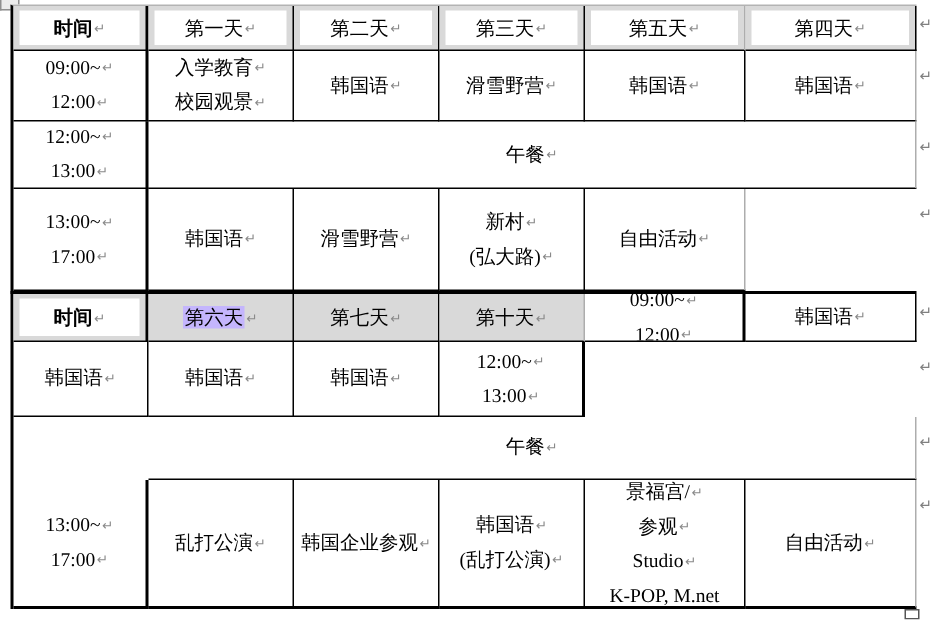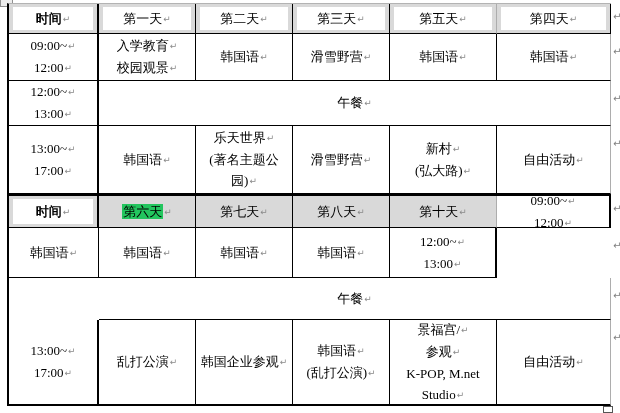--- a/index.html
+++ b/index.html
@@ -24,21 +24,21 @@
   }
   .timecol{border-right-width:2px;}
   .lastcol{border-right:1px solid #adadad;}
   .lastrow2{border-bottom-width:2px;}
   .hdr{background:var(--shade);}
   .hbox{
     background:#ffffff;align-self:stretch;flex:1;margin:3px 4px;
     display:flex;align-items:center;justify-content:center;
   }
   .b{font-weight:bold;}
-  .hl{background:#22c55e;padding:0 1px;}
+  .hl{background:#c4b5fd;padding:0 1px;}
   .ln{line-height:21px;padding:0 2px;}
   .rm{
     font-family:"DejaVu Sans",sans-serif;
     font-size:9px;color:var(--mark);margin-left:1px;vertical-align:1px;
   }
   .rowmark{
     position:absolute;left:613px;
     font-family:"DejaVu Sans",sans-serif;
     font-size:10px;color:#808080;line-height:10px;
   }
@@ -115,24 +115,20 @@
         <div class="ln"><span>午餐</span><span class="rm">↵</span></div>
       </div>
       <div class="c timecol">
         <div class="ln"><span>13:00~</span><span class="rm">↵</span></div>
         <div class="ln"><span>17:00</span><span class="rm">↵</span></div>
       </div>
       <div class="c">
         <div class="ln"><span>韩国语</span><span class="rm">↵</span></div>
       </div>
       <div class="c">
-        <div class="ln"><span>乐天世界</span><span class="rm">↵</span></div>
-        <div class="ln"><span>(著名主题公园)</span><span class="rm">↵</span></div>
-      </div>
-      <div class="c">
         <div class="ln"><span>滑雪野营</span><span class="rm">↵</span></div>
       </div>
       <div class="c">
         <div class="ln"><span>新村</span><span class="rm">↵</span></div>
         <div class="ln"><span>(弘大路)</span><span class="rm">↵</span></div>
       </div>
       <div class="c lastcol">
         <div class="ln"><span>自由活动</span><span class="rm">↵</span></div>
       </div>
     </div>
@@ -141,23 +137,20 @@
         <div class="hbox">
           <span><span class="b">时间</span><span class="rm">↵</span></span>
         </div>
       </div>
       <div class="c hdr">
         <span><span class="hl">第六天</span><span class="rm">↵</span></span>
       </div>
       <div class="c hdr">
         <span><span>第七天</span><span class="rm">↵</span></span>
       </div>
-      <div class="c hdr">
-        <span><span>第八天</span><span class="rm">↵</span></span>
-      </div>
       <div class="c hdr lastcol">
         <span><span>第十天</span><span class="rm">↵</span></span>
       </div>
       <div class="c timecol">
         <div class="ln"><span>09:00~</span><span class="rm">↵</span></div>
         <div class="ln"><span>12:00</span><span class="rm">↵</span></div>
       </div>
       <div class="c">
         <div class="ln"><span>韩国语</span><span class="rm">↵</span></div>
       </div>
@@ -187,22 +180,22 @@
       <div class="c lastrow2">
         <div class="ln"><span>韩国企业参观</span><span class="rm">↵</span></div>
       </div>
       <div class="c lastrow2">
         <div class="ln"><span>韩国语</span><span class="rm">↵</span></div>
         <div class="ln"><span>(乱打公演)</span><span class="rm">↵</span></div>
       </div>
       <div class="c lastrow2">
         <div class="ln"><span>景福宫/</span><span class="rm">↵</span></div>
         <div class="ln"><span>参观</span><span class="rm">↵</span></div>
+        <div class="ln"><span>Studio</span><span class="rm">↵</span></div>
         <div class="ln"><span>K-POP, M.net</span></div>
-        <div class="ln"><span>Studio</span><span class="rm">↵</span></div>
       </div>
       <div class="c lastcol lastrow2">
         <div class="ln"><span>自由活动</span><span class="rm">↵</span></div>
       </div>
     </div>
   </div>
 <div id="row-marks">
     <span class="rowmark" style="top: 12px;">↵</span>
     <span class="rowmark" style="top: 47px;">↵</span>
     <span class="rowmark" style="top: 94px;">↵</span>

